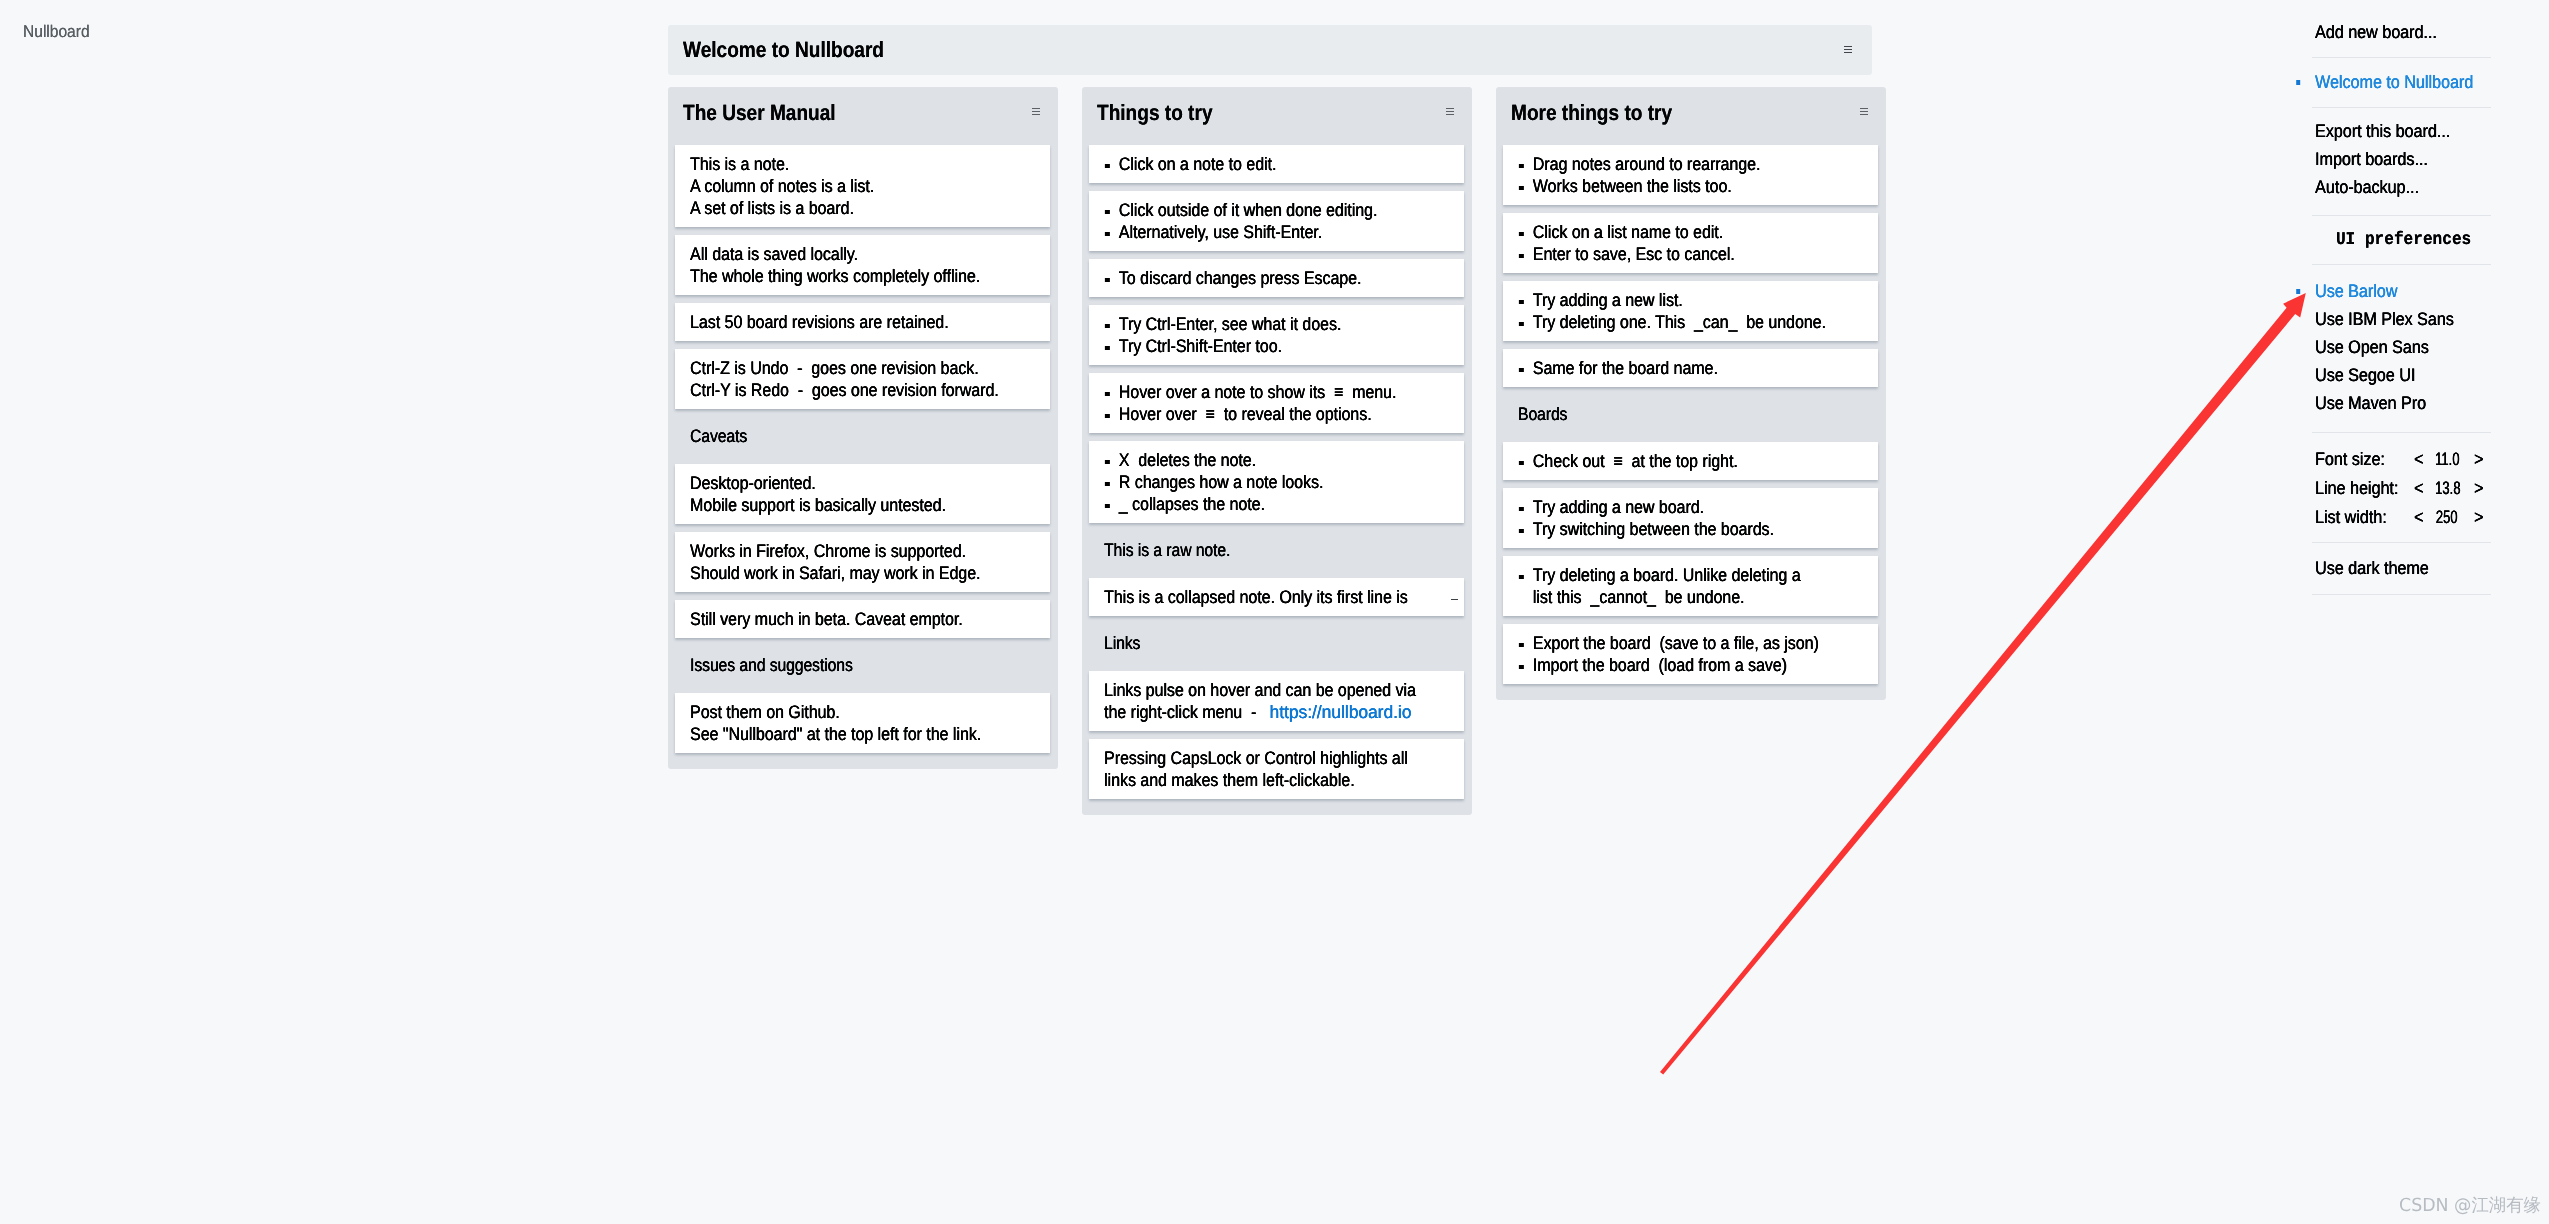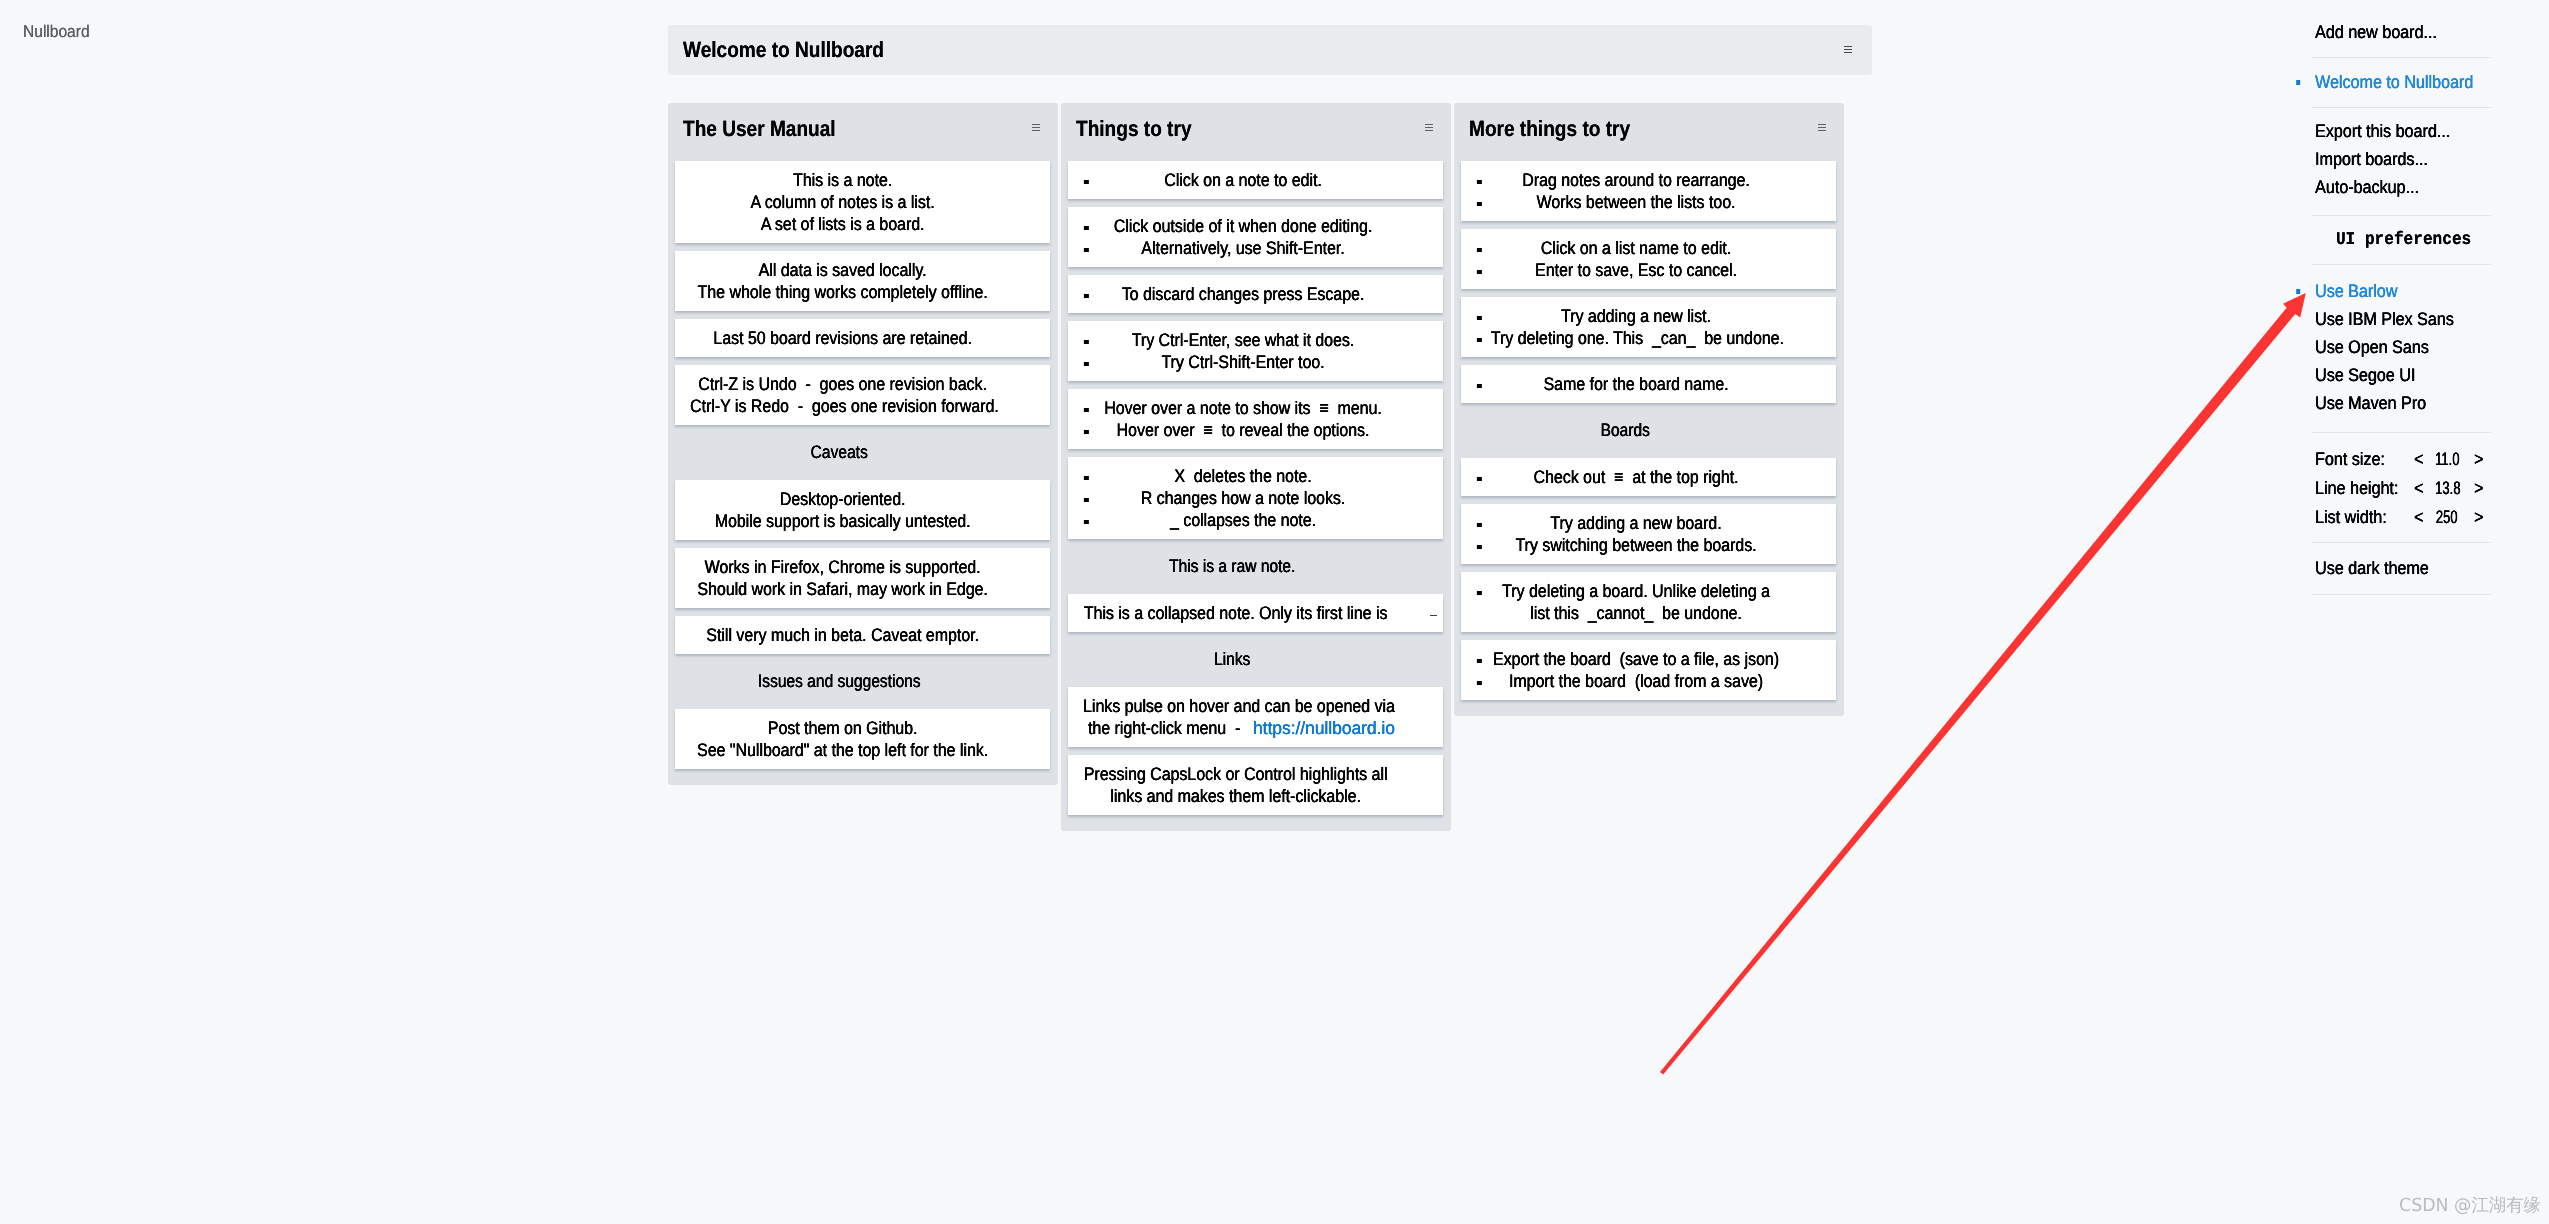--- a/index.html
+++ b/index.html
@@ -32,21 +32,21 @@
     position:absolute;left:15.5px;top:8px;
     font-size:22px;font-weight:700;color:#010203;line-height:34px;
     transform:scaleX(0.867);transform-origin:left top;white-space:nowrap;
     text-shadow:0 0 0.35px currentColor;
   }
   .burger{position:absolute;width:8.4px;height:7.4px;}
   .burger i{display:block;height:1.25px;background:#41464c;margin-bottom:1.85px;}
   .burger i:last-child{margin-bottom:0;}
   .board-head .burger{right:19.3px;top:21.3px;}
 
-  .lists{position:absolute;left:667.5px;top:103px;display:flex;gap:3px;align-items:flex-start;text-align:center;}
+  .lists{position:absolute;left:667.5px;top:87px;display:flex;gap:24px;align-items:flex-start;}
   .list{width:390px;background:#dee2e7;border-radius:3px;padding:0 7.6px 7.8px 7.6px;box-sizing:border-box;}
   .list-head{height:58.4px;position:relative;margin:0 -7.6px;}
   .list-head .ttl{left:15.5px;top:8.9px;}
   .list-head .burger{right:17.6px;top:21.0px;}
   .list-head .burger i{background:#5c6167;}
 
   .note{
     background:#fff;margin:0 0 8px 0;padding:8px 15px;
     box-shadow:0 1.5px 2.5px rgba(105,115,130,.40);
     font-size:18px;color:#010203;line-height:22px;position:relative;box-sizing:border-box;

